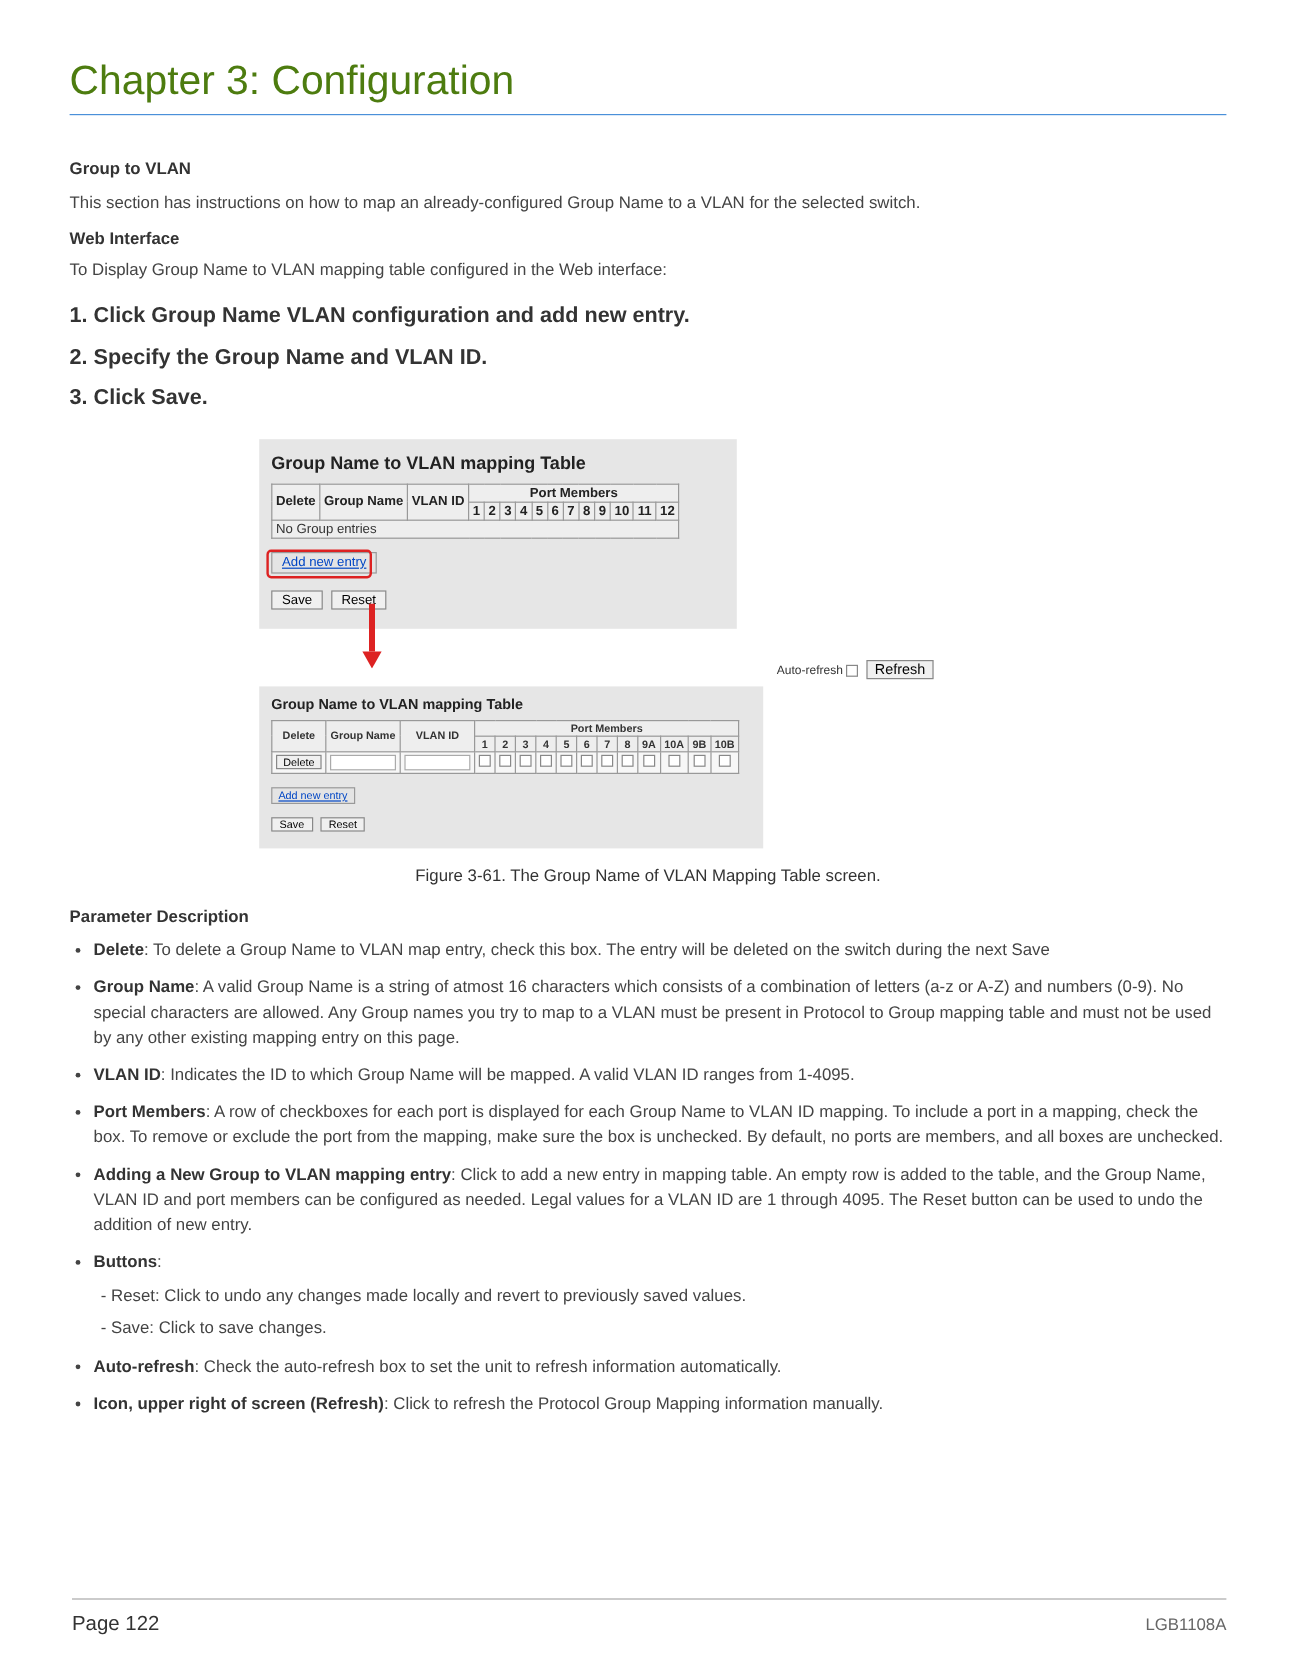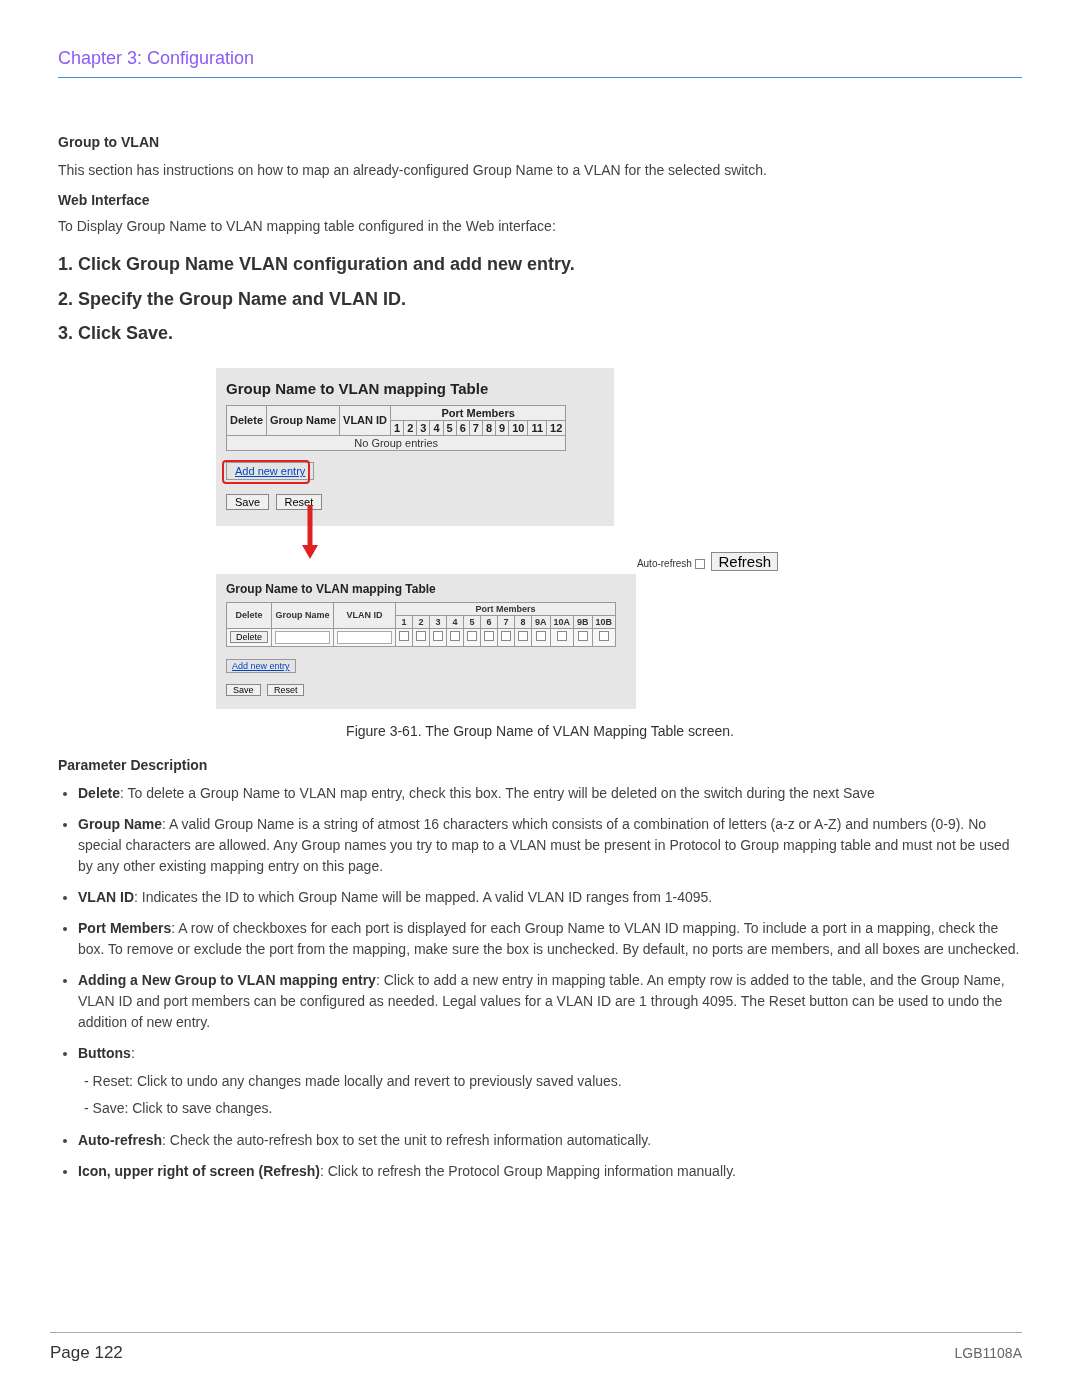--- a/index.html
+++ b/index.html
@@ -6,26 +6,26 @@
     body {
       font-family: "Segoe UI", Arial, sans-serif;
       background: #fff;
       width: 1080px;
       height: 1397px;
       padding: 48px 58px 30px 58px;
       position: relative;
       color: #333;
     }
     .chapter-title {
-      font-size: 18px;
+      font-size: 34px;
       font-weight: 400;
-      color: #8b5cf6;
+      color: #4d7c0f;
       padding-bottom: 8px;
       border-bottom: 1.5px solid #4a90d9;
-      margin-bottom: 56px;
+      margin-bottom: 36px;
     }
     .section-title {
       font-weight: 600;
       font-size: 14px;
       margin-bottom: 10px;
       color: #333;
     }
     .body-text {
       font-size: 14px;
       line-height: 1.55;
@@ -73,21 +73,21 @@
       color: #222;
       text-align: center;
     }
     .maptable .pm-head {
       text-align: center;
     }
     .noentries td {
       background: #eee;
       color: #333;
       font-weight: 400;
-      text-align: center;
+      text-align: left;
     }
     .btn {
       font-size: 11px;
       padding: 1px 8px;
       background: #f0f0f0;
       border: 1px solid #888;
       cursor: pointer;
       margin-right: 2px;
     }
     .add-link {
@@ -187,21 +187,21 @@
       margin-top: 6px;
       margin-left: 6px;
     }
     .sublist div {
       font-size: 14px;
       line-height: 1.65;
       margin-bottom: 4px;
     }
     .footer {
       position: absolute;
-      left: 50px;
+      left: 60px;
       right: 58px;
       bottom: 34px;
       border-top: 1px solid #aaa;
       padding-top: 10px;
       display: flex;
       align-items: center;
       justify-content: space-between;
     }
     .footer .page {
       font-size: 17px;
@@ -338,21 +338,21 @@
         <span class="add-link" style="font-size:9px; padding:1px 5px;">Add new entry</span>
       </div>
       <div class="btn-row" style="margin-top:6px;">
         <button class="btn" style="font-size:9px; padding:0 6px;">Save</button>
         <button class="btn" style="font-size:9px; padding:0 6px;">Reset</button>
       </div>
     </div>
     <div class="panel2-right">
       <span>Auto-refresh</span>
       <span class="cb" style="vertical-align:middle;"></span>
-      <button class="btn" style="font-size:15px; padding:0 6px; margin-left:4px;">Refresh</button>
+      <button class="btn" style="font-size:12px; padding:0 6px; margin-left:4px;">Refresh</button>
     </div>
   </div>
 
 </div>
 
 <div class="figure-caption">Figure 3-61. The Group Name of VLAN Mapping Table screen.</div>
 
 <div class="section-title">Parameter Description</div>
 
 <ul class="param-list">

